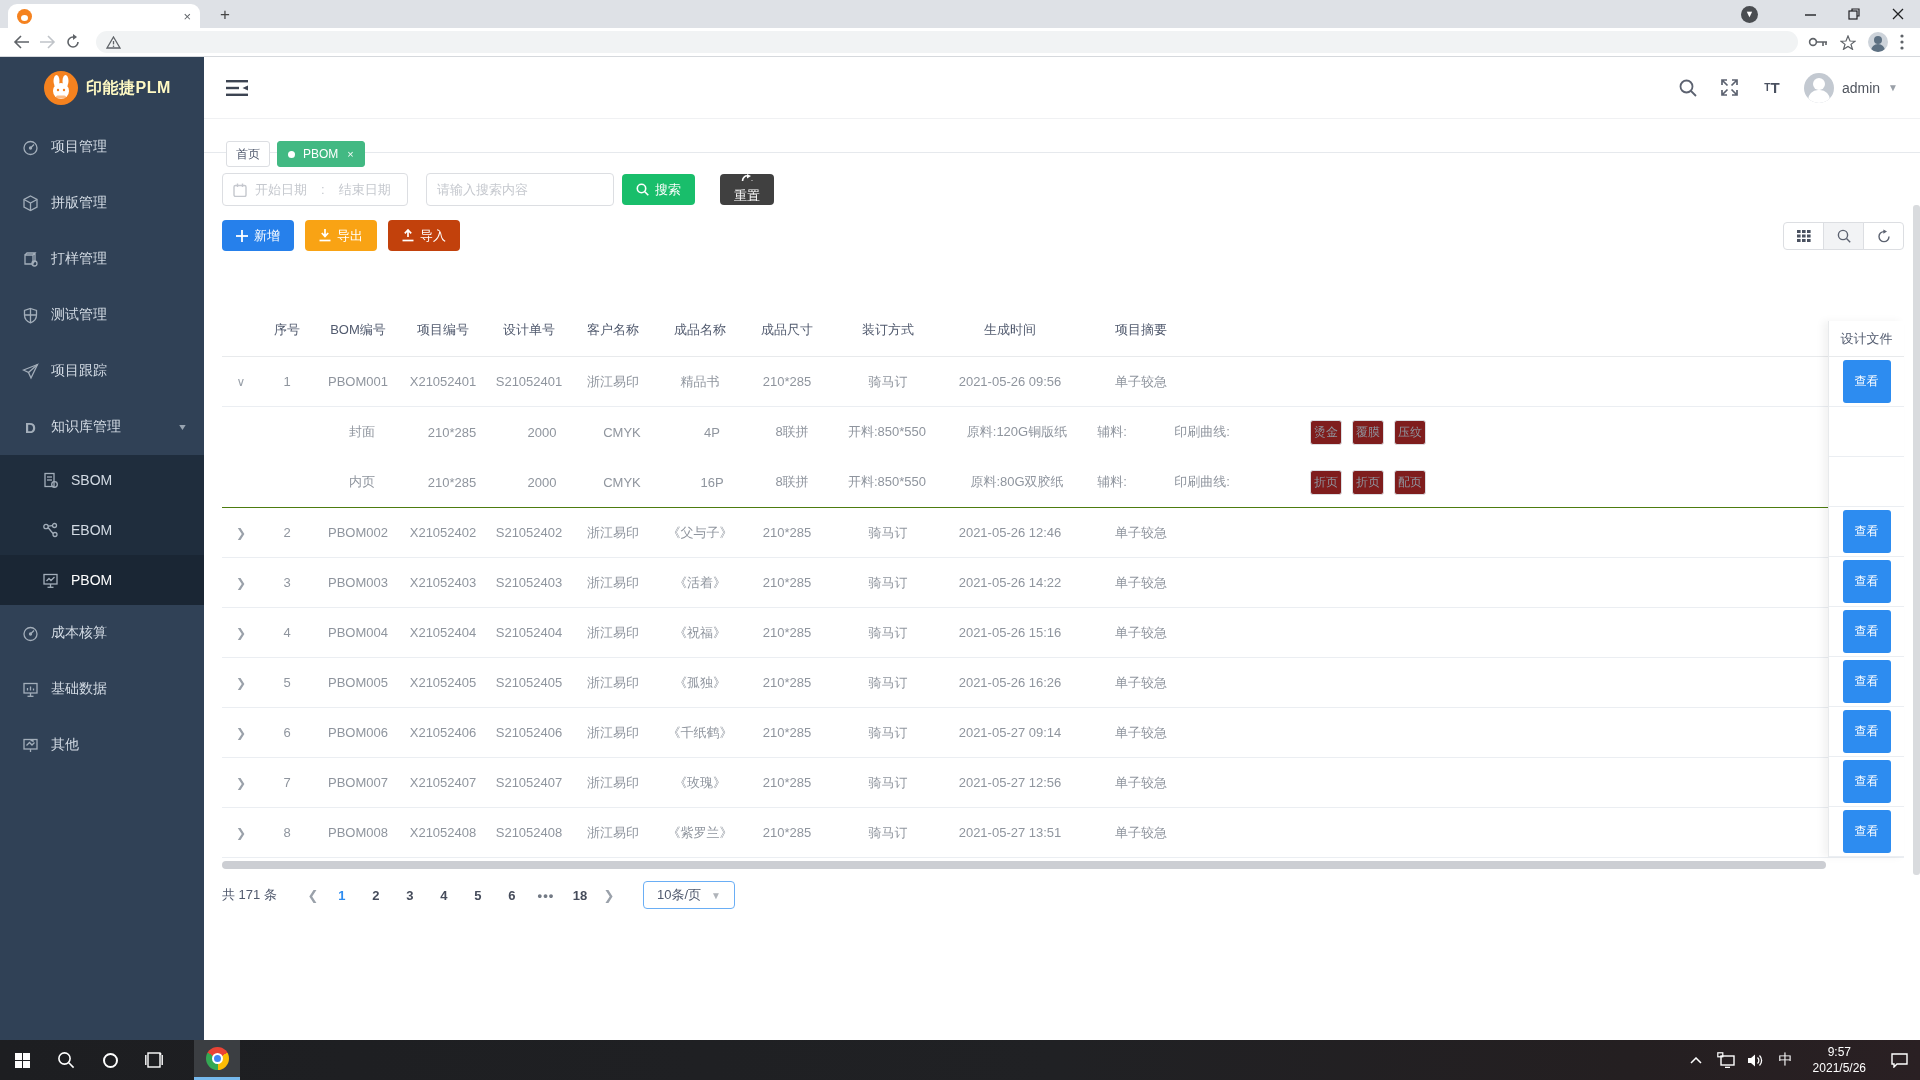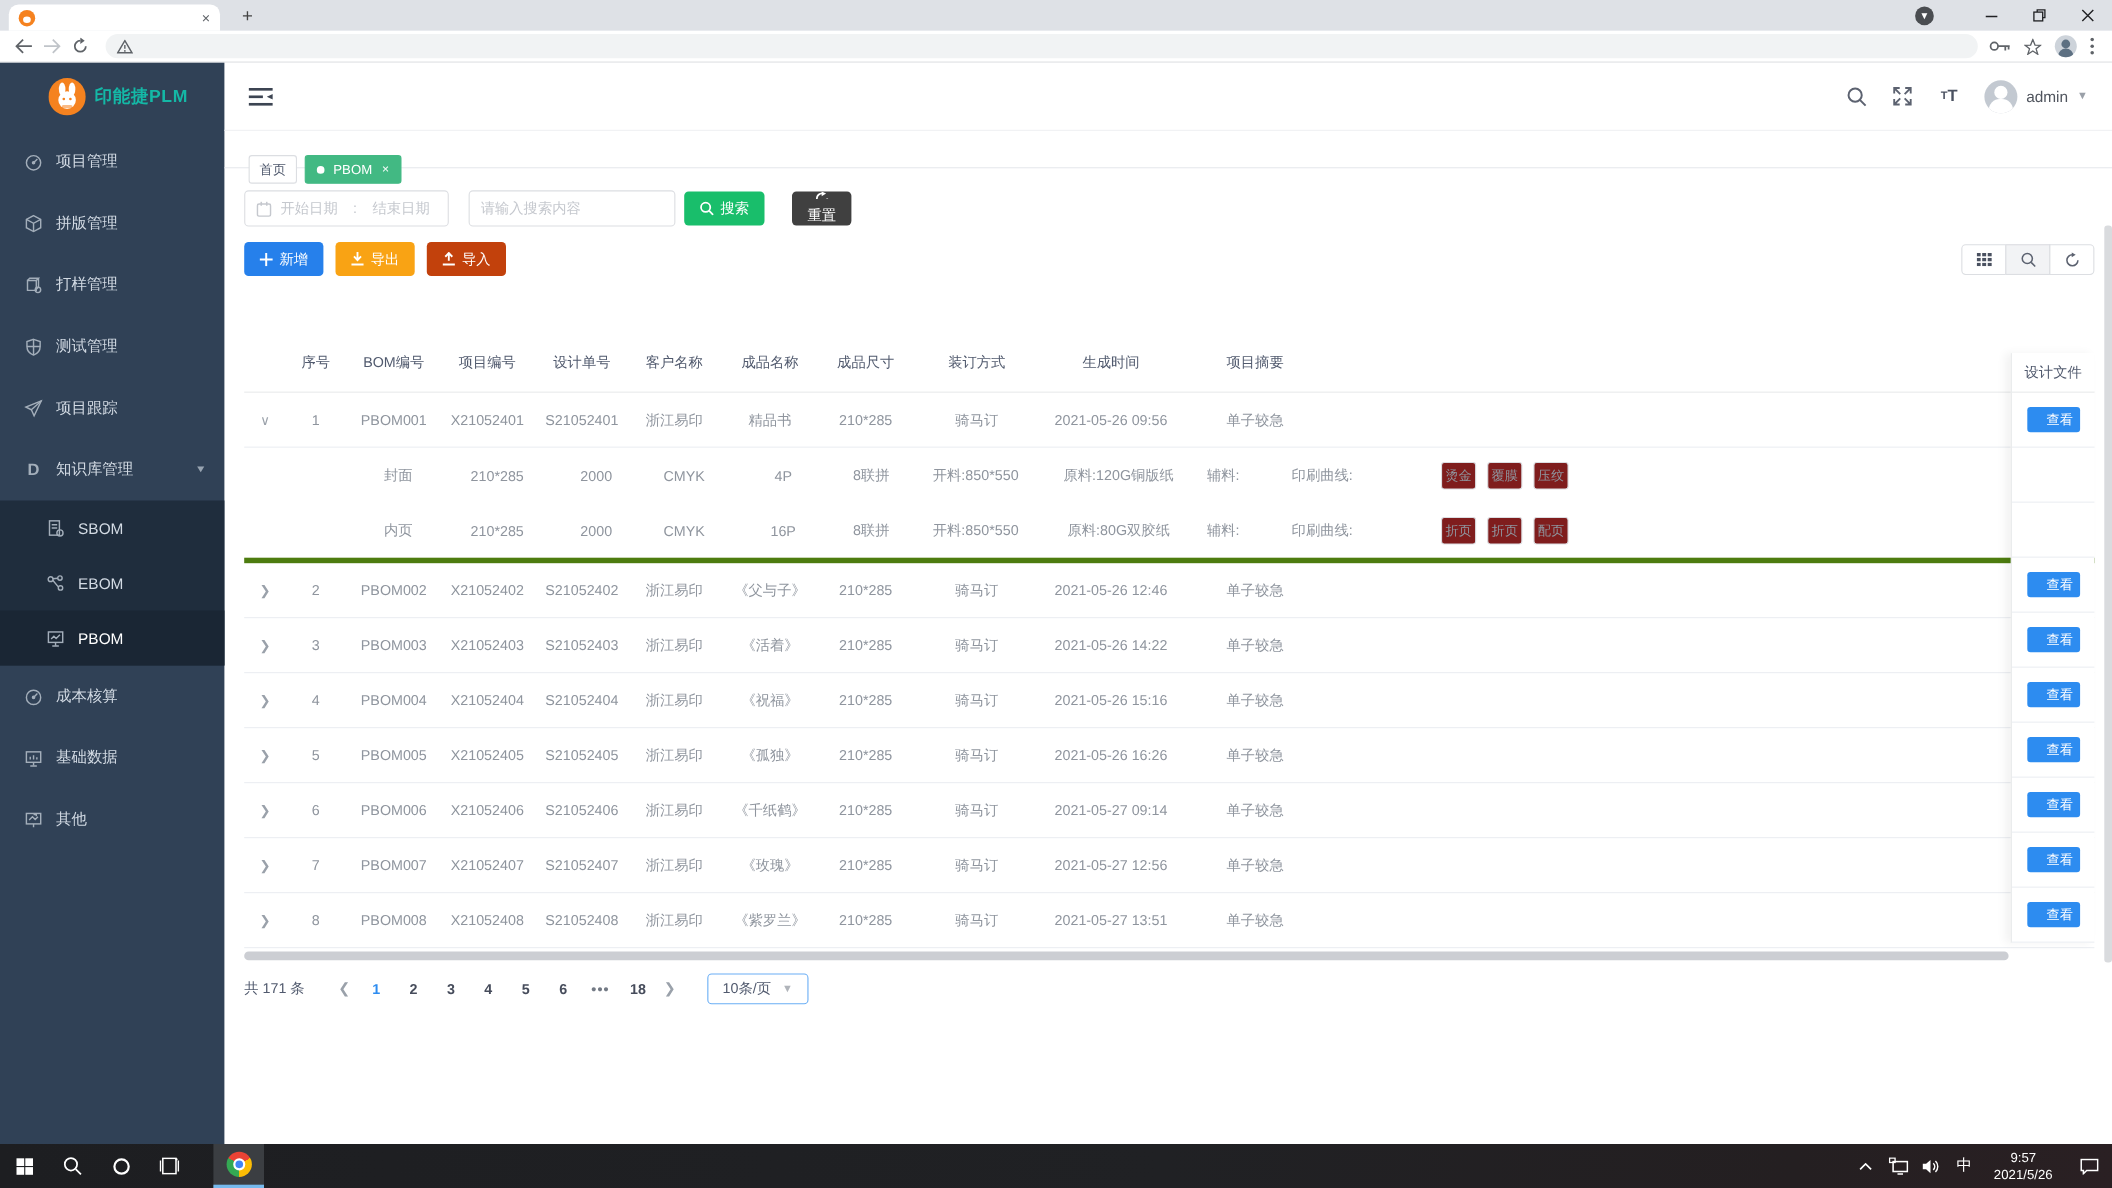--- a/index.html
+++ b/index.html
@@ -31,21 +31,21 @@
   .prof-circle:before{content:"";position:absolute;left:6px;top:4px;width:8px;height:8px;border-radius:50%;background:#5d7082;}
   .prof-circle:after{content:"";position:absolute;left:3px;top:12px;width:14px;height:9px;border-radius:7px 7px 0 0;background:#5d7082;}
 
   
   .app{position:absolute;top:57px;left:0;width:1920px;height:983px;display:flex;background:#fff;}
 
   
   .sidebar{width:204px;background:#304156;flex:0 0 204px;display:flex;flex-direction:column;}
   .logo-row{height:62px;display:flex;align-items:center;padding-left:44px;}
   .logo-badge{width:34px;height:34px;flex:0 0 34px;}
-  .logo-text{color:#14b8a6;font-size:16px;font-weight:bold;margin-left:8px;letter-spacing:.5px;}
+  .logo-text{color:#fef9c3;font-size:16px;font-weight:bold;margin-left:8px;letter-spacing:.5px;}
   .menu{flex:1;}
   .menu-item{height:56px;display:flex;align-items:center;padding:0 16px 0 22px;color:#d3dbe4;font-size:14px;cursor:pointer;}
   .menu-item .mi-icon{width:17px;height:17px;flex:0 0 17px;display:flex;align-items:center;justify-content:center;color:#a3aeba;}
   .menu-item .mi-label{margin-left:12px;}
   .mi-caret{margin-left:auto;color:#98a4b1;font-size:11px;transform:scaleY(.8);}
   .submenu{background:#1f2d3d;}
   .submenu .menu-item{height:50px;padding-left:42px;font-size:14px;}
   .submenu .menu-item.active{background:#1a2634;color:#fff;}
 
   
@@ -107,43 +107,43 @@
   .c-proj{width:82px;}
   .c-design{width:90px;}
   .c-cust{width:78px;}
   .c-prod{width:96px;}
   .c-size{width:78px;}
   .c-bind{width:124px;}
   .c-time{width:120px;}
   .c-sum{flex:1 1 auto;text-align:left;padding-left:45px;}
   .expand-arrow{cursor:pointer;display:inline-block;}
 
-  .sub-block{border-bottom:5px solid #4d7c0f;}
+  .sub-block{border-bottom:1px solid #4d7c0f;}
   .sub-row{height:50px;display:flex;align-items:center;font-size:13px;color:#8f959e;}
   .s-lead{width:100px;}
   .s-part{width:80px;text-align:center;}
   .s-size{width:100px;text-align:center;}
   .s-qty{width:80px;text-align:center;}
   .s-color{width:80px;text-align:center;}
   .s-pages{width:100px;text-align:center;}
   .s-imp{width:60px;text-align:center;}
   .s-cut{width:130px;text-align:center;}
   .s-mat{width:130px;text-align:center;}
   .s-aux{width:60px;text-align:center;}
   .s-curve{width:120px;text-align:center;}
   .s-tags{margin-left:48px;display:flex;gap:10px;}
   .s-tag{border:1px solid #dcdee2;border-radius:3px;padding:3px 3px;font-size:12px;color:#8f959e;background:#7f1d1d;cursor:pointer;}
 
   .fixed-col{position:absolute;top:168px;right:16px;width:76px;background:#fff;border-left:1px solid #e8eaec;
              box-shadow:-5px 0 8px rgba(0,0,0,0.05);z-index:3;}
   .f-cell{display:flex;align-items:center;justify-content:center;border-bottom:1px solid #ebeef2;}
   .f-head{height:36px;font-size:13px;color:#515a6e;border-bottom-color:#e8eaec;}
   .f-row{height:50px;}
-  .view-btn{width:48px;height:23px;background:#2d8cf0;border:none;border-radius:3px;color:#fff;font-size:12px;
-            cursor:pointer;font-family:Liberation Sans, sans-serif;text-align:right;}
+  .view-btn{width:48px;height:43px;background:#2d8cf0;border:none;border-radius:3px;color:#fff;font-size:12px;
+            cursor:pointer;font-family:Liberation Sans, sans-serif;}
 
   .h-scroll{height:8px;margin-top:3px;position:relative;}
   .h-thumb{position:absolute;left:0;top:0;height:8px;width:1604px;background:#ccced3;border-radius:4px;}
 
   
   .pagination{margin-top:12px;display:flex;align-items:center;font-size:13px;color:#515a6e;}
   .pg-total{margin-right:24px;}
   .pg-arrow{width:24px;text-align:center;color:#9aa1aa;cursor:pointer;font-size:13px;}
   .pg-num{min-width:24px;text-align:center;margin:0 5px;font-weight:bold;color:#464c5b;cursor:pointer;}
   .pg-num.active{color:#2d8cf0;}

